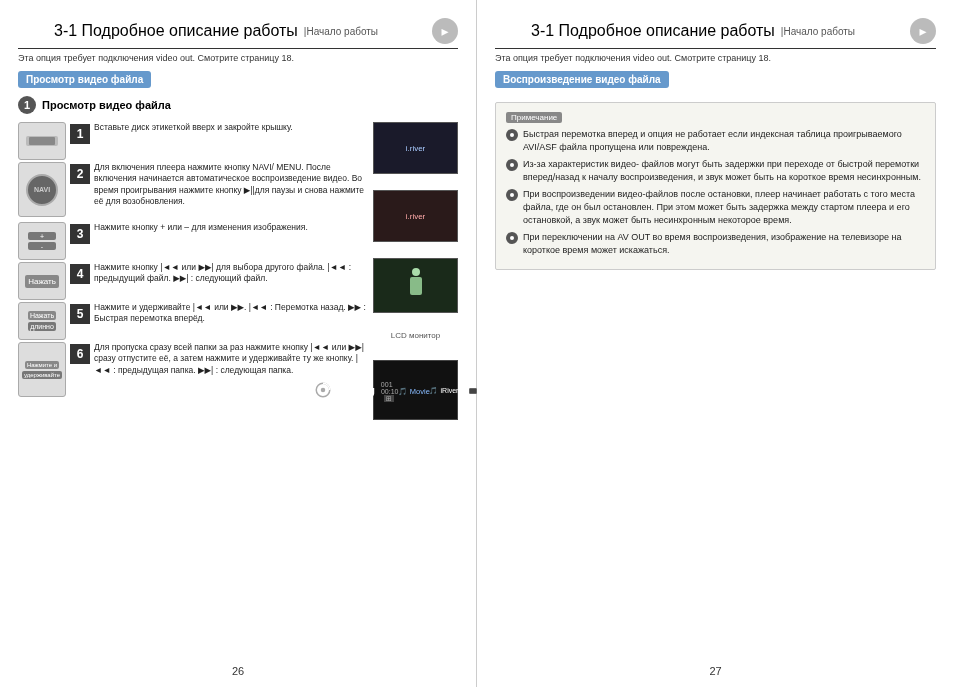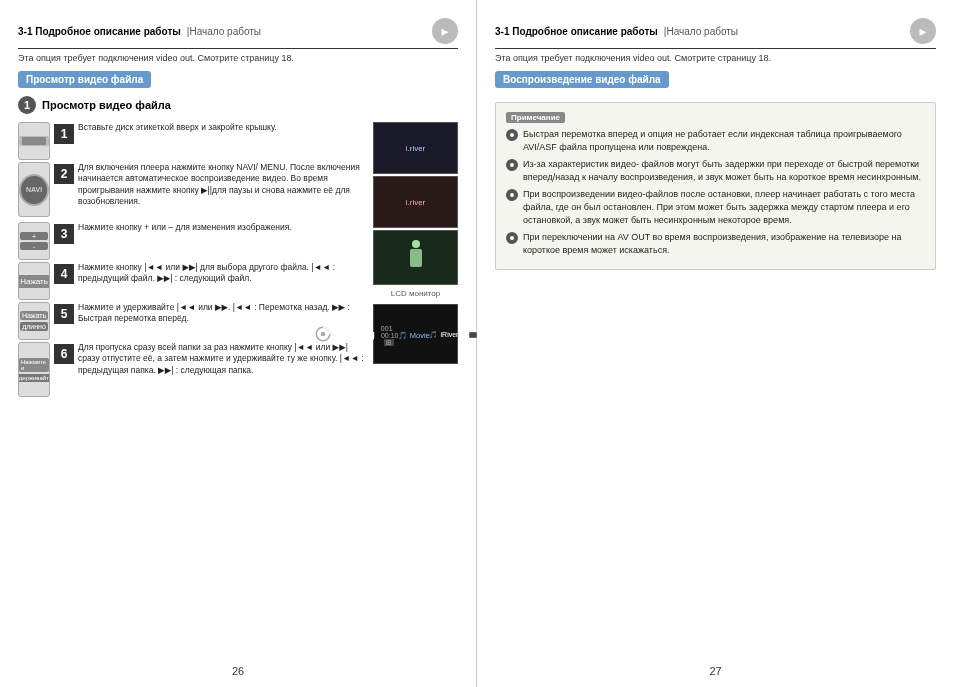--- a/index.html
+++ b/index.html
@@ -24,22 +24,23 @@
       border-right: none;
     }
     .page-header {
       display: flex;
       align-items: center;
       margin-bottom: 4px;
       border-bottom: 1px solid #333;
       padding-bottom: 4px;
     }
     .page-title {
-      font-size: 10px;
-      font-weight: bold;
+      font-size: 16px;
+      font-weight: normal;
+      margin-left: 36px;
     }
     .page-subtitle {
       font-size: 10px;
       color: #555;
       margin-left: 6px;
     }
     .arrow-btn {
       margin-left: auto;
       width: 26px;
       height: 26px;
@@ -87,21 +88,21 @@
       margin-right: 6px;
       flex-shrink: 0;
     }
     .step-row {
       display: flex;
       align-items: flex-start;
       gap: 4px;
       min-height: 40px;
     }
     .step-icon {
-      width: 32px;
+      width: 48px;
       height: 38px;
       background: #ddd;
       border: 1px solid #aaa;
       border-radius: 3px;
       display: flex;
       align-items: center;
       justify-content: center;
       flex-shrink: 0;
       font-size: 8px;
       color: #555;
@@ -125,21 +126,21 @@
     .step-text {
       font-size: 8.5px;
       line-height: 1.35;
       color: #222;
       flex: 1;
     }
     
     .screenshots-col {
       display: flex;
       flex-direction: column;
-      gap: 2px;
+      gap: 16px;
       width: 85px;
       flex-shrink: 0;
     }
     .screenshot-img {
       width: 85px;
       height: 52px;
       background: #222;
       border: 1px solid #555;
       position: relative;
       overflow: hidden;
@@ -180,21 +181,21 @@
     
     .note-box {
       background: #f5f5f0;
       border: 1px solid #ccc;
       padding: 8px 10px;
       margin-top: 6px;
       border-radius: 2px;
     }
     .note-header {
       font-size: 8px;
-      font-weight: bold;
+      font-weight: normal;
       background: #888;
       color: white;
       padding: 1px 5px;
       display: inline-block;
       border-radius: 2px;
       margin-bottom: 5px;
     }
     .note-item {
       display: flex;
       align-items: flex-start;

